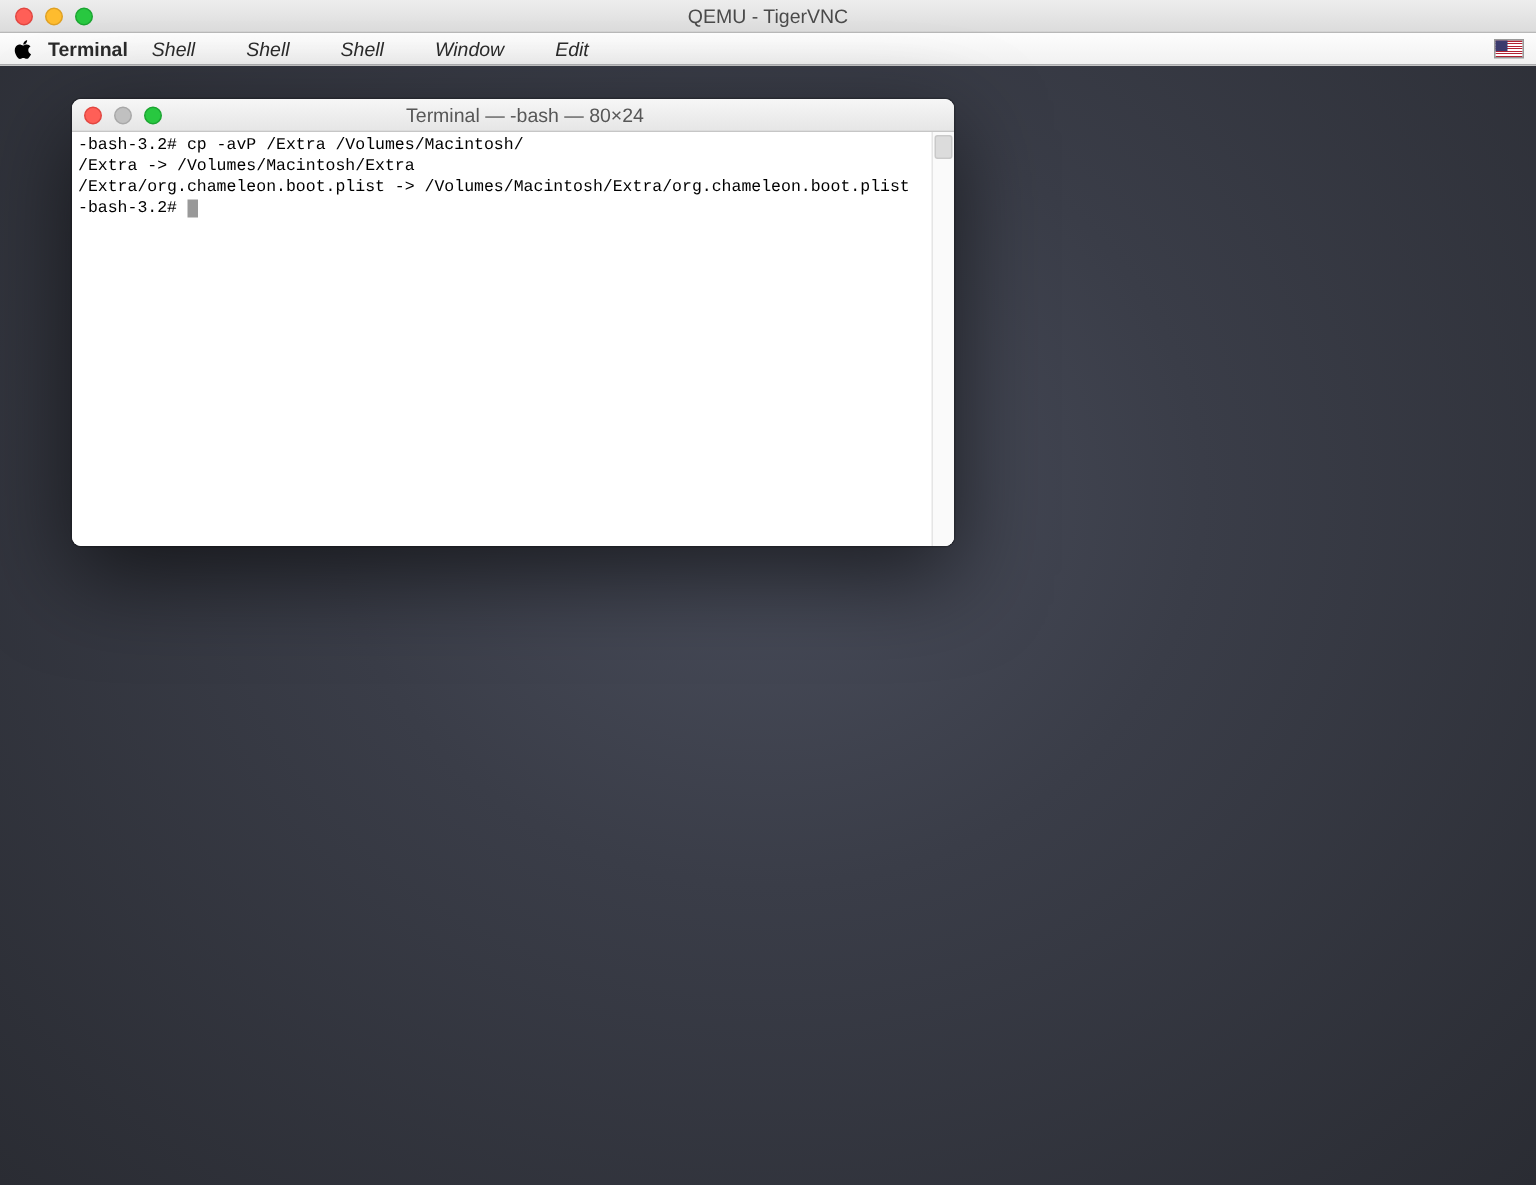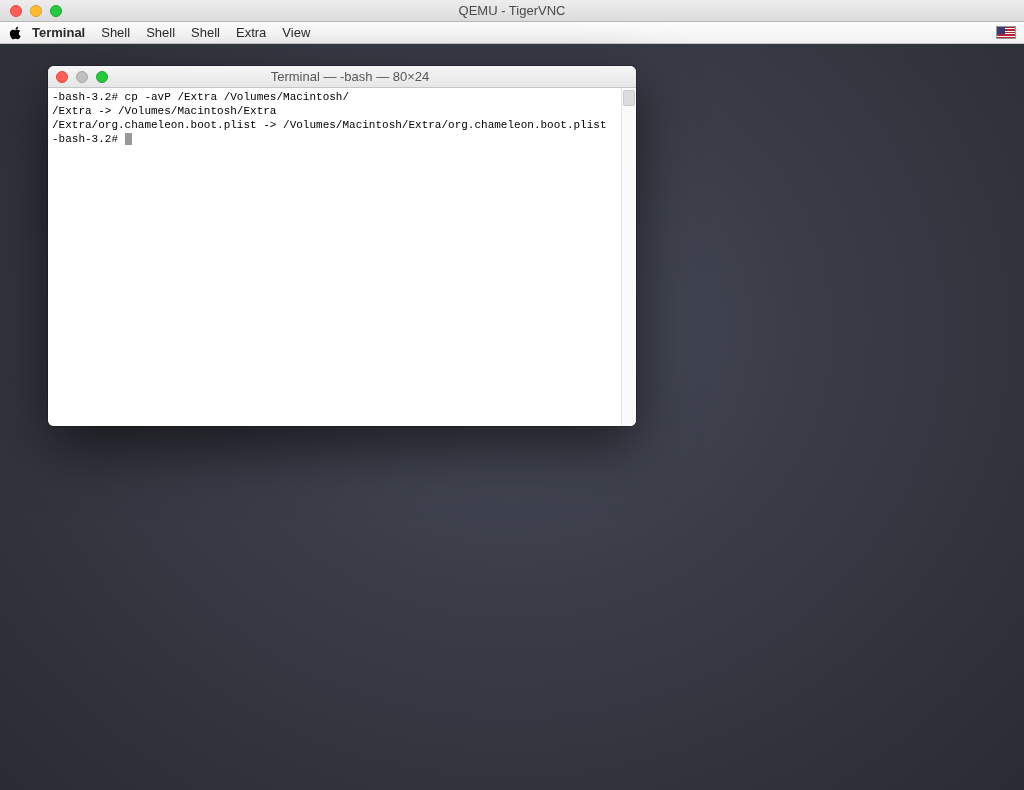--- a/index.html
+++ b/index.html
@@ -74,22 +74,23 @@
       display: flex;
       align-items: center;
       justify-content: center;
     }
     .menubar .apple-icon svg { width: 13px; height: 14px; }
     .menubar .app-name {
       font-weight: bold;
       margin-right: 16px;
     }
     .menubar .menu-item {
-      margin-right: 16px;
+      margin-right: 34px;
       cursor: default;
+      font-style: italic;
     }
     .menubar .flag {
       margin-left: auto;
       width: 20px;
       height: 13px;
       background: linear-gradient(
         to bottom,
         #b22234 0%, #b22234 7.7%,
         #fff 7.7%, #fff 15.4%,
         #b22234 15.4%, #b22234 23.1%,
@@ -142,21 +143,21 @@
     .term-title {
       position: absolute;
       left: 16px; right: 0;
       text-align: center;
       font-size: 13px;
       color: #575757;
       pointer-events: none;
     }
     .term-body {
       display: flex;
-      height: 338px;
+      height: 276px;
       background: #fff;
     }
     .term-content {
       flex: 1;
       font-family: "Menlo", "Monaco", "Courier New", monospace;
       font-size: 11px;
       line-height: 14px;
       color: #000;
       padding: 2px 4px;
       white-space: pre-wrap;
@@ -205,22 +206,22 @@
   <div class="menubar">
     <span class="apple-icon">
       <svg viewBox="0 0 170 170" fill="#000">
           <path d="M150.4 130.3c-2.5 5.8-5.5 11.1-9 16-4.8 6.7-8.7 11.3-11.7 13.9-4.7 4.2-9.7 6.4-15.1 6.5-3.8 0-8.5-1.1-13.9-3.3-5.4-2.2-10.4-3.3-15-3.3-4.8 0-9.9 1.1-15.4 3.3-5.5 2.2-9.9 3.4-13.3 3.5-5.1.2-10.3-2-15.5-6.7-3.3-2.8-7.4-7.6-12.3-14.4-5.3-7.3-9.6-15.8-13-25.4C12.7 110.2 11 100.3 11 90.8c0-10.9 2.4-20.3 7.1-28.2 3.7-6.3 8.7-11.3 14.9-15 6.2-3.7 12.9-5.5 20-5.7 4.1 0 9.5 1.3 16.2 3.8 6.7 2.5 11 3.8 12.9 3.8 1.4 0 6.2-1.5 14.3-4.5 7.7-2.8 14.1-3.9 19.4-3.5 14.3 1.2 25.1 6.8 32.2 17-12.8 7.8-19.2 18.6-19 32.6.1 10.9 4 19.9 11.8 27.1 3.5 3.3 7.4 5.9 11.8 7.7-.9 2.7-1.9 5.4-3 7.9zM119.1 7.3c0 8.1-3 15.7-8.9 22.7-7.1 8.3-15.8 13.1-25.1 12.4-.1-1-.2-2-.2-3.1 0-7.8 3.4-16.1 9.4-22.9 3-3.4 6.8-6.3 11.5-8.6C110.5 5.6 114.9 4.4 119 4.2c.1 1 .1 2.1.1 3.1z"></path>
         </svg>
     </span>
     <span class="app-name">Terminal</span>
     <span class="menu-item">Shell</span>
     <span class="menu-item">Shell</span>
     <span class="menu-item">Shell</span>
-    <span class="menu-item">Extra</span>
-    <span class="menu-item">View</span>
+    <span class="menu-item">Window</span>
+    <span class="menu-item">Edit</span>
     <span class="flag"></span>
   </div>
 
   <div class="terminal-window">
     <div class="term-titlebar">
       <div class="traffic">
         <div class="dot red"></div>
         <div class="dot gray"></div>
         <div class="dot green"></div>
       </div>

